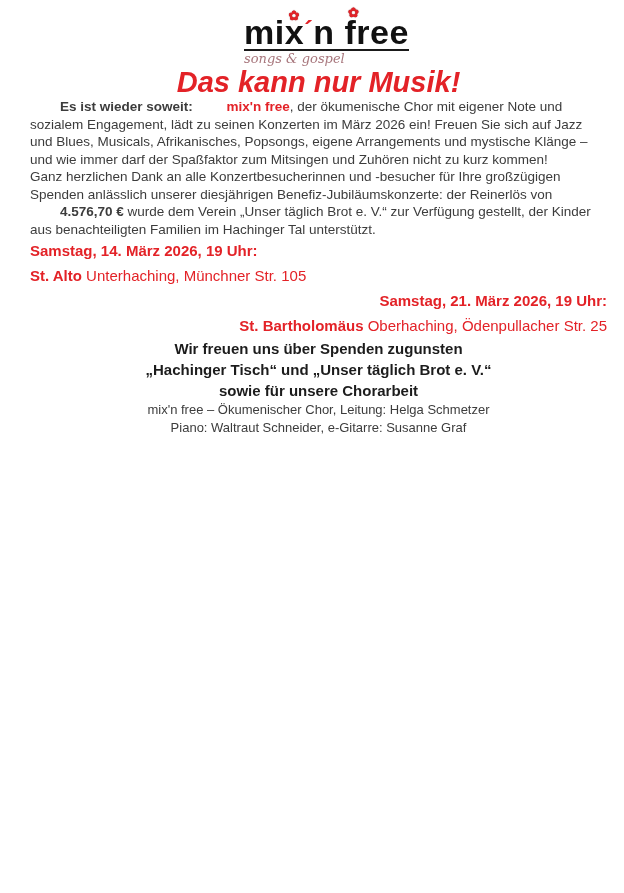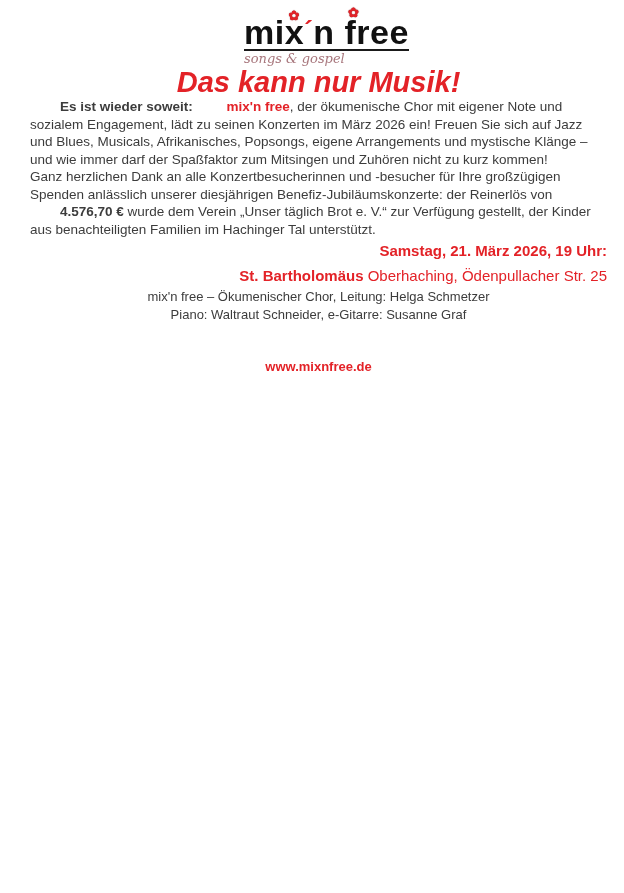--- a/index.html
+++ b/index.html
@@ -124,28 +124,36 @@
     <div class="logo-subtitle">songs &amp; gospel</div>
   </header>
 
   <h1 class="headline">Das kann nur Musik!</h1>
 
   <p class="body-par par-intro"><span class="bold">Es ist wieder soweit: </span><span class="bold red">mix'n free</span><span>, der ökumenische Chor mit eigener Note und sozialem Engagement, lädt zu seinen Konzerten im März 2026 ein! Freuen Sie sich auf Jazz und Blues, Musicals, Afrikanisches, Popsongs, eigene Arrangements und mystische Klänge – und wie immer darf der Spaßfaktor zum Mitsingen und Zuhören nicht zu kurz kommen!</span></p>
 
   <p class="body-par par-thanks"><span>Ganz herzlichen Dank an alle Konzertbesucherinnen und -besucher für Ihre großzügigen Spenden anlässlich unserer diesjährigen Benefiz-Jubiläumskonzerte: der Reinerlös von </span><span class="bold">4.576,70 €</span><span> wurde dem Verein „Unser täglich Brot e. V.“ zur Verfügung gestellt, der Kinder aus benachteiligten Familien im Hachinger Tal unterstützt.</span></p>
 
 
+  <div class="concert concert-left">
+    <div class="concert-date">Samstag, 14. März 2026, 19 Uhr:</div>
+    <div class="concert-venue-line"><span class="concert-venue">St. Alto</span><span> Unterhaching, Münchner Str. 105</span></div>
+  </div>
 
   <div class="concert concert-right">
     <div class="concert-date">Samstag, 21. März 2026, 19 Uhr:</div>
     <div class="concert-venue-line"><span class="concert-venue">St. Bartholomäus</span><span> Oberhaching, Ödenpullacher Str. 25</span></div>
   </div>
 
 
+  <div class="donation">
+    <div>Wir freuen uns über Spenden zugunsten</div>
+    <div>„Hachinger Tisch“ und „Unser täglich Brot e. V.“</div>
+    <div>sowie für unsere Chorarbeit</div>
+  </div>
 
   <div class="credits">
     <div>mix'n free – Ökumenischer Chor, Leitung: Helga Schmetzer</div>
     <div>Piano: Waltraut Schneider, e-Gitarre: Susanne Graf</div>
   </div>
 
-  <a class="link link-main">www.mixnfree.de</a>
 
 </div>
 
 </body></html>

